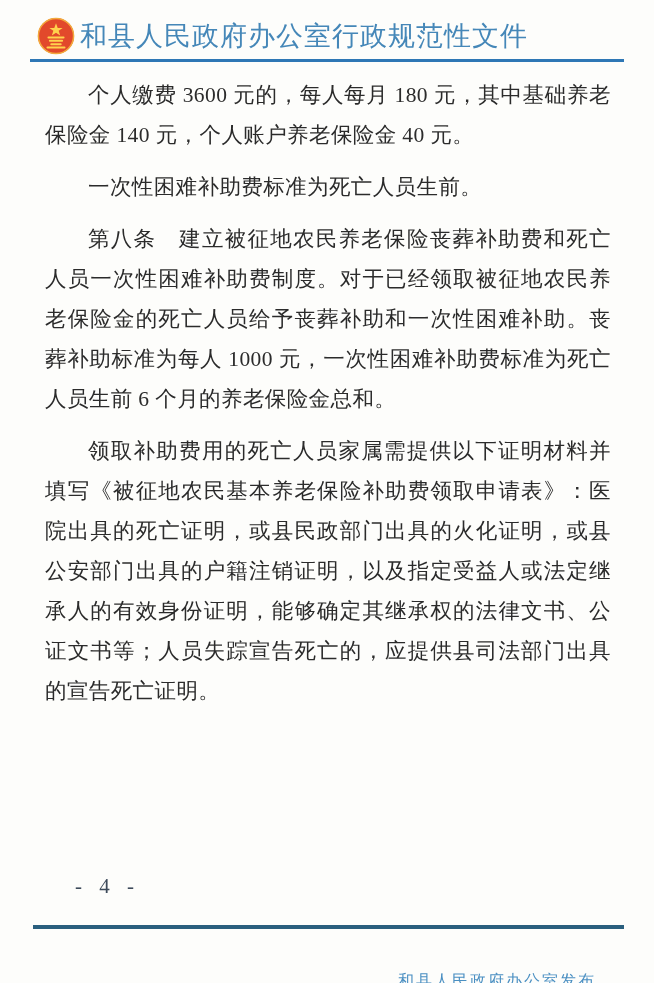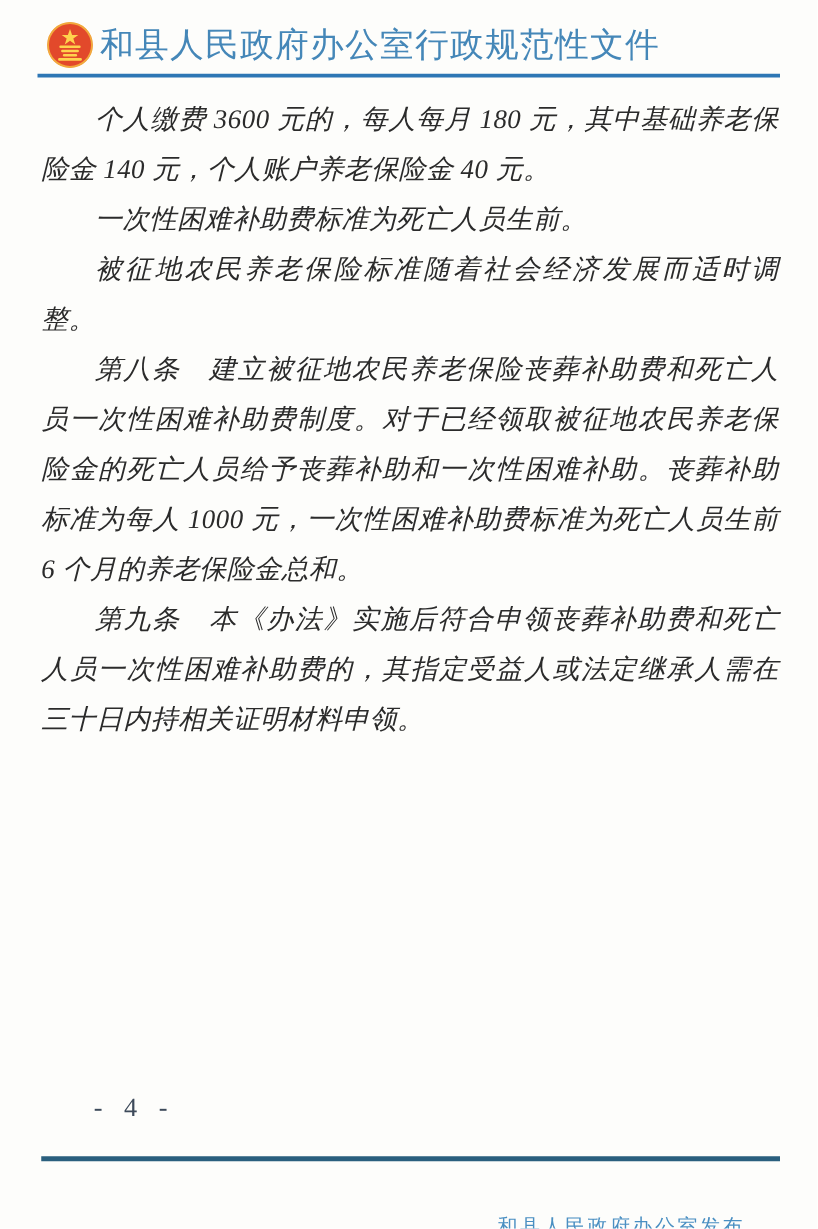--- a/index.html
+++ b/index.html
@@ -45,24 +45,23 @@
 
   
   .doc-body {
     margin: 13px 31px 0 33px;
     font-size: 21.5px;
     line-height: 40px;
     color: #2b2b2b;
     text-align: justify;
   }
   .doc-body p {
-    margin: 0;
+    margin: 12px;
     text-indent: 2em;
     letter-spacing: 0.4px;
-    font-style: italic;
   }
 
   
   .page-number {
     position: absolute;
     left: 75px;
     top: 874px;
     font-size: 21px;
     color: #3d4a5a;
     letter-spacing: 6px;
@@ -103,23 +102,22 @@
       </svg>
     </span>
     <span class="header-title">和县人民政府办公室行政规范性文件</span>
   </div>
 
   <div class="header-rule"></div>
 
   <div class="doc-body">
     <p>个人缴费 3600 元的，每人每月 180 元，其中基础养老保险金 140 元，个人账户养老保险金 40 元。</p>
     <p>一次性困难补助费标准为死亡人员生前。</p>
-    <p>被征地农民养老保险标准随着社会经济发展而适时调整。</p>
     <p>第八条　建立被征地农民养老保险丧葬补助费和死亡人员一次性困难补助费制度。对于已经领取被征地农民养老保险金的死亡人员给予丧葬补助和一次性困难补助。丧葬补助标准为每人 1000 元，一次性困难补助费标准为死亡人员生前 6 个月的养老保险金总和。</p>
-    <p>第九条　本《办法》实施后符合申领丧葬补助费和死亡人员一次性困难补助费的，其指定受益人或法定继承人需在三十日内持相关证明材料申领。</p>
+    <p>领取补助费用的死亡人员家属需提供以下证明材料并填写《被征地农民基本养老保险补助费领取申请表》：医院出具的死亡证明，或县民政部门出具的火化证明，或县公安部门出具的户籍注销证明，以及指定受益人或法定继承人的有效身份证明，能够确定其继承权的法律文书、公证文书等；人员失踪宣告死亡的，应提供县司法部门出具的宣告死亡证明。</p>
   </div>
 
   <div class="page-number">- 4 -</div>
 
   <div class="footer-rule"></div>
 
   <div class="publisher">和县人民政府办公室发布</div>
 
 </div>
 

